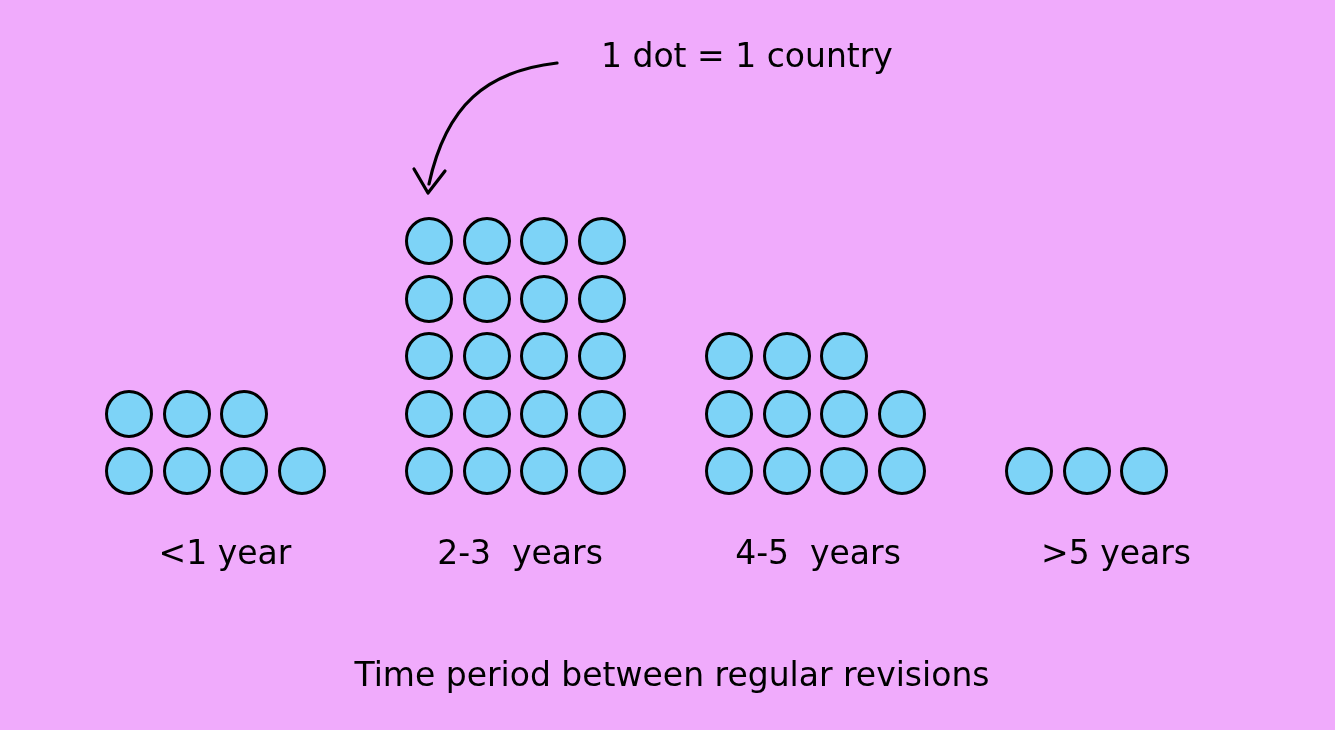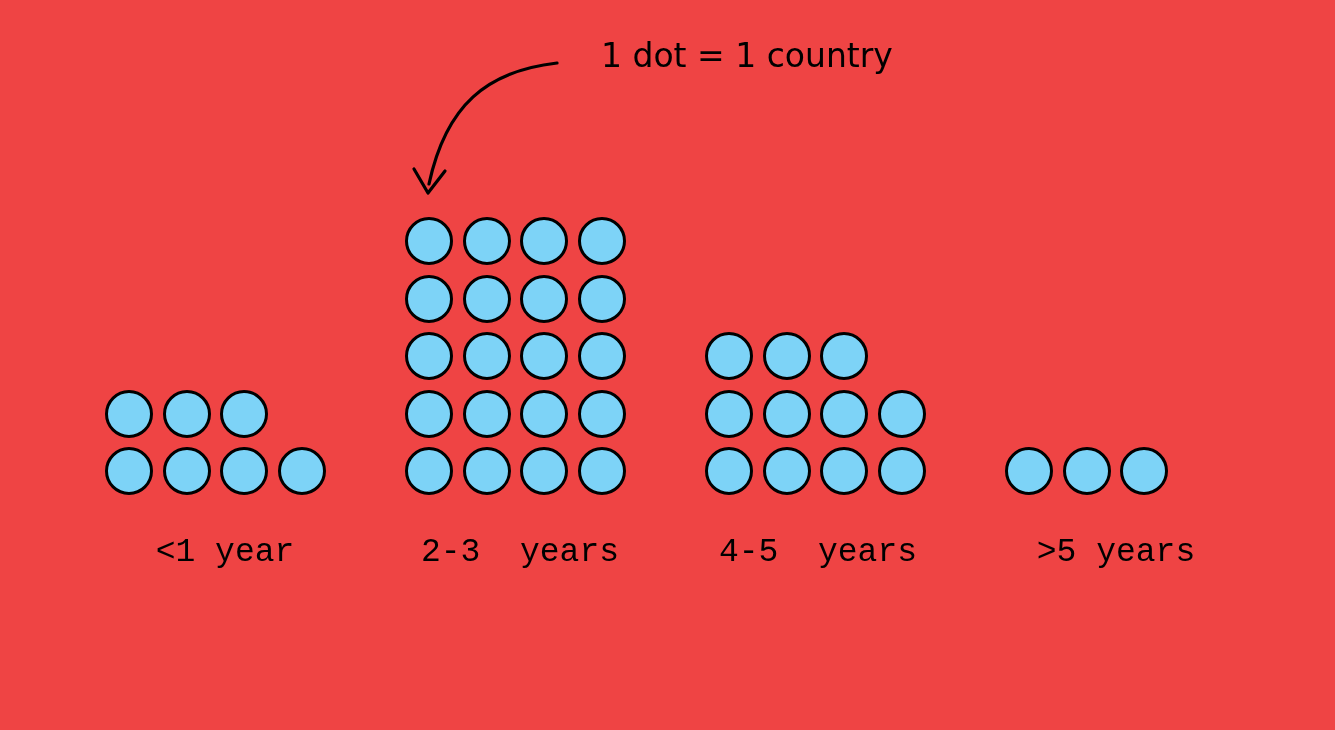--- a/index.html
+++ b/index.html
@@ -11,21 +11,21 @@
     height: 730px;
     background: #FFFFFF;
     font-family: "DejaVu Sans", "Liberation Sans", sans-serif;
     color: #000000;
     overflow: hidden;
   }
   .chart {
     position: relative;
     width: 1335px;
     height: 730px;
-    background: #ef4444;
+    background: #f0abfc;
   }
   .arrow-svg {
     position: absolute;
     left: 0;
     top: 0;
     width: 1335px;
     height: 730px;
     pointer-events: none;
   }
   .annotation {
@@ -60,21 +60,20 @@
     border-radius: 50%;
     background: var(--dot-color, #7DD3F7);
   }
   .cat-label {
     position: absolute;
     top: 535px;
     transform: translateX(-50%);
     font-size: 33px;
     line-height: 1.1;
     white-space: pre;
-    font-family: Liberation Mono, monospace;
   }
   .xlabel {
     position: absolute;
     left: 672px;
     top: 657px;
     transform: translateX(-50%);
     font-size: 33px;
     line-height: 1.1;
     white-space: pre;
   }
@@ -165,14 +164,15 @@
       </div>
     </div>
 
   <div class="labels-layer" id="cat-labels">
       <div class="cat-label" style="left: 225px;">&lt;1 year</div>
       <div class="cat-label" style="left: 520px;">2-3  years</div>
       <div class="cat-label" style="left: 818px;">4-5  years</div>
       <div class="cat-label" style="left: 1116px; text-align: center;">&gt;5 years</div>
     </div>
 
+  <div class="xlabel">Time period between regular revisions</div>
 
 </div>
 
 </body></html>

